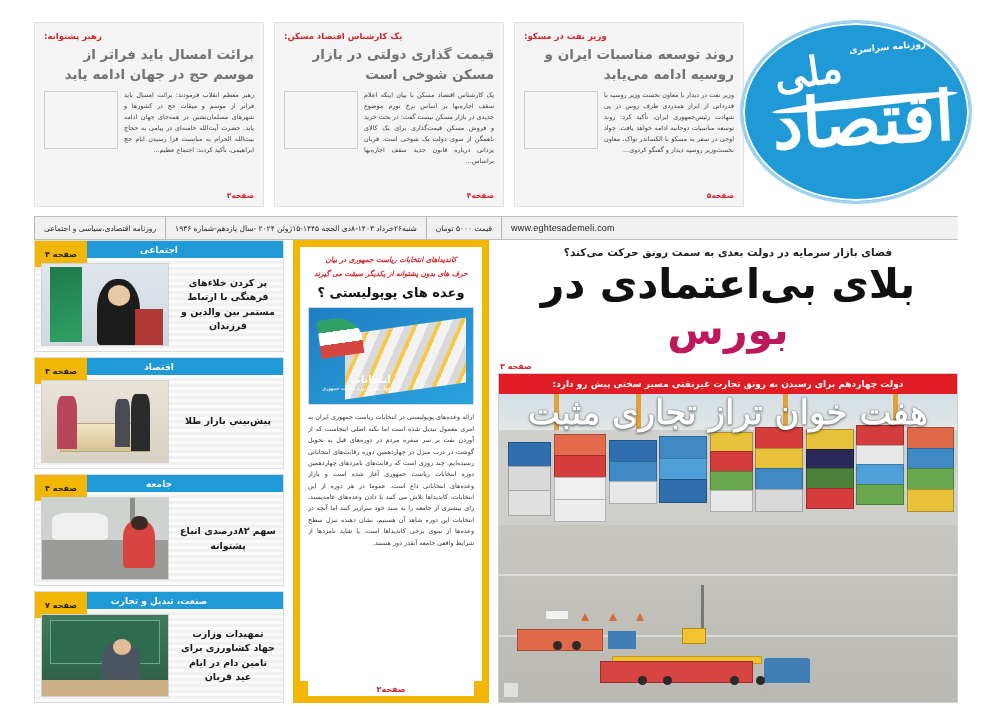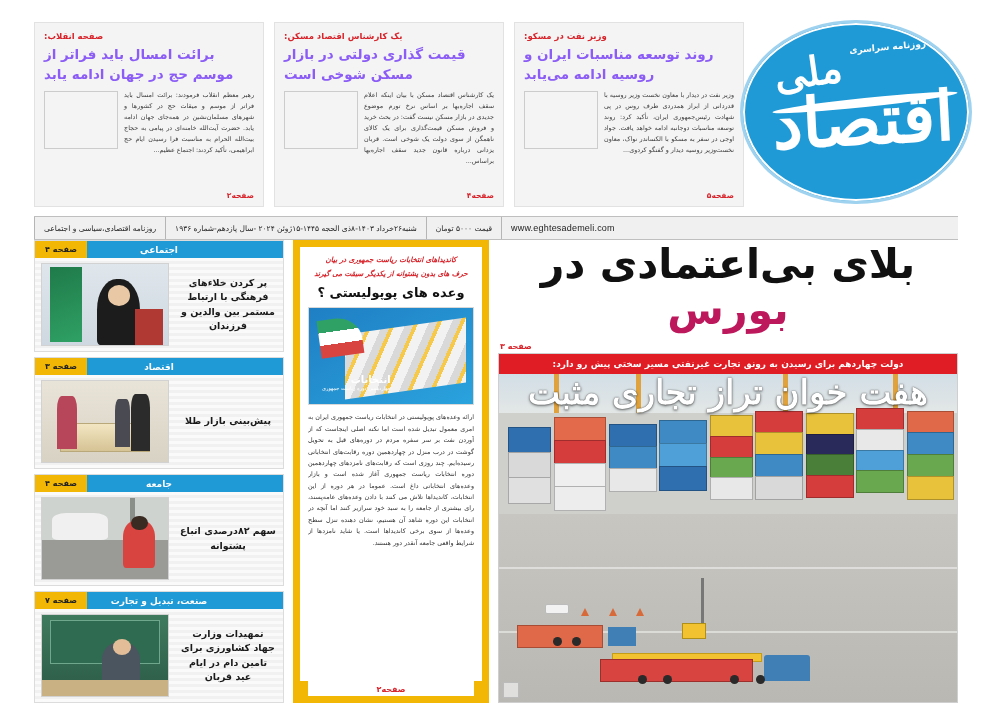--- a/index.html
+++ b/index.html
@@ -23,22 +23,22 @@
   .teaser{
     flex:1 1 0;background:#f4f4f4;border:1px solid #e2e2e2;
     padding:8px 9px 6px 9px;box-sizing:border-box;
     display:flex;flex-direction:column;position:relative;
   }
   .teaser-kicker{
     color:#d8232a;font-size:8.5px;font-weight:bold;text-align:left;
     margin-bottom:4px;letter-spacing:-.2px;
   }
   .teaser-head{
-    font-size:13.5px;font-weight:bold;line-height:1.45;text-align:left;
-    color:#8b5cf6;margin-bottom:6px;letter-spacing:-.3px;
+    font-size:13.5px;font-weight:bold;line-height:1.45;text-align:right;
+    color:#737373;margin-bottom:6px;letter-spacing:-.3px;
   }
   .teaser-body{
     font-size:6.4px;line-height:1.72;text-align:justify;color:#3a3a3a;
     flex:1;overflow:hidden;
   }
   .teaser-thumb{
     float:left;width:72px;height:56px;margin:1px 6px 3px 0;
     border:1px solid #ccc;overflow:hidden;position:relative;
   }
   .teaser-page{
@@ -120,21 +120,21 @@
   .side-card{
     flex:1 1 0;border:1px solid #dcdcdc;background:#fff;
     display:flex;flex-direction:column;min-height:0;
   }
   .side-head{
     height:17px;background:#1f9ad6;display:flex;flex-direction:row-reverse;
     align-items:center;justify-content:center;position:relative;flex:none;
   }
   .side-head-title{color:#fff;font-size:9px;font-weight:bold;}
   .side-page{
-    position:absolute;left:0;top:0;height:17px;min-width:42px;
+    position:absolute;left:0;top:0;height:26px;min-width:42px;
     background:#f2b705;color:#222;font-size:8px;font-weight:bold;
     display:flex;align-items:center;justify-content:center;padding:0 5px;
   }
   .side-body{
     flex:1;display:flex;flex-direction:row-reverse;min-height:0;
     background:repeating-linear-gradient(0deg,#fafafa 0 3px,#f1f1f1 3px 6px);
   }
   .side-text{
     width:96px;padding:6px 7px;font-size:9.5px;font-weight:bold;
     line-height:1.5;text-align:center;color:#1a1a1a;
@@ -260,21 +260,21 @@
 </head>
 <body>
 
 <div class="page">
 
   <div class="top-strip">
 
     <div class="teasers">
 
       <div class="teaser">
-        <div class="teaser-kicker">صفحه انقلاب:</div>
+        <div class="teaser-kicker">رهبر پشتوانه:</div>
         <div class="teaser-head">برائت امسال باید فراتر از موسم حج در جهان ادامه یابد</div>
         <div class="teaser-body">
           <span class="teaser-thumb">
             <span class="art-portrait"><i></i></span>
           </span>
           <span>رهبر معظم انقلاب فرمودند: برائت امسال باید فراتر از موسم و میقات حج در کشورها و شهرهای مسلمان‌نشین در همه‌جای جهان ادامه یابد. حضرت آیت‌الله خامنه‌ای در پیامی به حجاج بیت‌الله الحرام به مناسبت فرا رسیدن ایام حج ابراهیمی، تأکید کردند: اجتماع عظیم...</span>
         </div>
         <div class="teaser-page">صفحه۲</div>
       </div>
 
@@ -413,20 +413,21 @@
           </span>
         </div>
         <div class="mid-body">ارائه وعده‌های پوپولیستی در انتخابات ریاست جمهوری ایران به امری معمول تبدیل شده است اما نکته اصلی اینجاست که از آوردن نفت بر سر سفره مردم در دوره‌های قبل به تحویل گوشت در درب منزل در چهاردهمین دوره رقابت‌های انتخاباتی رسیده‌ایم. چند روزی است که رقابت‌های نامزدهای چهاردهمین دوره انتخابات ریاست جمهوری آغاز شده است و بازار وعده‌های انتخاباتی داغ است. عموما در هر دوره از این انتخابات، کاندیداها تلاش می کنند با دادن وعده‌های عامه‌پسند، رای بیشتری از جامعه را به سبد خود سرازیر کنند اما آنچه در انتخابات این دوره شاهد آن هستیم، نشان دهنده تنزل سطح وعده‌ها از سوی برخی کاندیداها است. یا شاید نامزدها از شرایط واقعی جامعه آنقدر دور هستند.</div>
         <div class="mid-page-wrap">
           <div class="mid-page">صفحه۲</div>
         </div>
       </div>
     </div>
 
     <div class="leadcol">
+      <div class="lead-over">فضای بازار سرمایه در دولت بعدی به سمت رونق حرکت می‌کند؟</div>
       <div class="lead-head">
         <span>بلای بی‌اعتمادی در</span>
         <span class="hl">بورس</span>
       </div>
       <div class="lead-pagetag">صفحه ۳</div>
 
       <div class="photo-block">
         <div class="photo-banner">دولت چهاردهم برای رسیدن به رونق تجارت غیرنفتی مسیر سختی پیش رو دارد:</div>
         <div class="photo-title">هفت خوان تراز تجاری مثبت</div>
 

